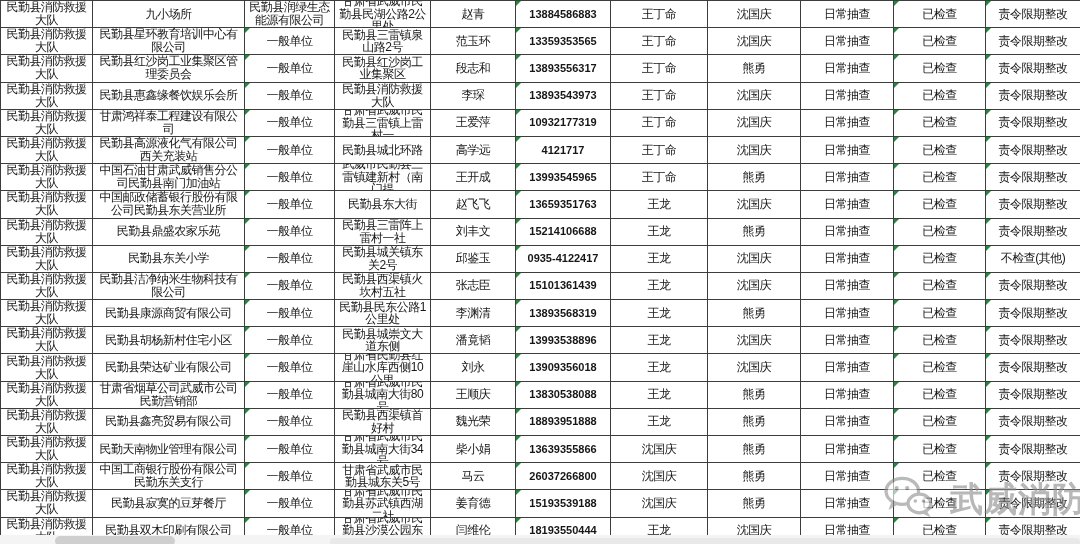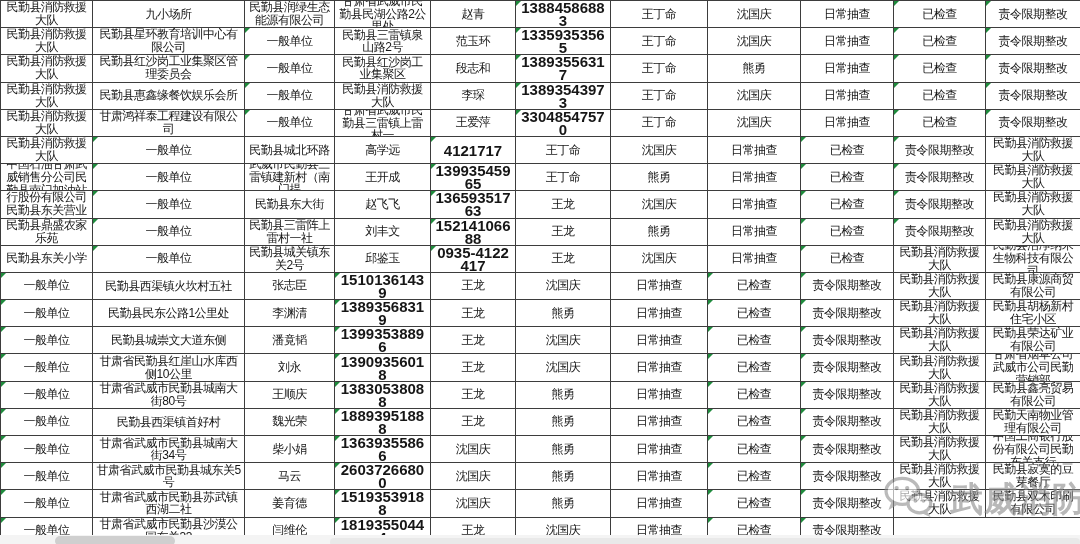--- a/index.html
+++ b/index.html
@@ -22,21 +22,21 @@
     display:flex;align-items:center;justify-content:center;
     overflow:hidden;background:#fff;
     font-size:12px;line-height:13px;color:#161616;
     text-align:center;padding:0 2px;
     letter-spacing:-0.5px;
     word-break:break-all;
   }
   .cell .txt{display:block;width:100%;}
   .c0{letter-spacing:-0.6px;}
   .c3{font-size:12px;line-height:12.5px;}
-  .c5{font-size:15px;font-weight:bold;letter-spacing:0;}
+  .c5{font-size:11px;font-weight:bold;letter-spacing:0;}
   
   .tri{
     position:absolute;left:0;top:0;width:0;height:0;
     border-top:5px solid #1f8b3d;border-right:5px solid transparent;
   }
   
   .watermark{
     position:absolute;left:882px;top:472px;height:54px;
     display:flex;align-items:center;gap:16px;
     pointer-events:none;opacity:0.62;
@@ -222,21 +222,21 @@
       <span class="txt">一般单位</span>
     </div>
     <div class="cell c3">
       <span class="txt">甘肃省武威市民勤县三雷镇上雷村一</span>
     </div>
     <div class="cell c4">
       <span class="txt">王爱萍</span>
     </div>
     <div class="cell c5">
       <i class="tri"></i>
-      <span class="txt">33048547570</span>
+      <span class="txt">10932177319</span>
     </div>
     <div class="cell c6">
       <span class="txt">王丁命</span>
     </div>
     <div class="cell c7">
       <span class="txt">沈国庆</span>
     </div>
     <div class="cell c8">
       <span class="txt">日常抽查</span>
     </div>
@@ -244,20 +244,23 @@
       <i class="tri"></i>
       <span class="txt">已检查</span>
     </div>
     <div class="cell c10">
       <i class="tri"></i>
       <span class="txt">责令限期整改</span>
     </div>
     <div class="cell c0">
       <span class="txt">民勤县消防救援大队</span>
     </div>
+    <div class="cell c1">
+      <span class="txt">民勤县高源液化气有限公司西关充装站</span>
+    </div>
     <div class="cell c2">
       <i class="tri"></i>
       <span class="txt">一般单位</span>
     </div>
     <div class="cell c3">
       <span class="txt">民勤县城北环路</span>
     </div>
     <div class="cell c4">
       <span class="txt">高学远</span>
     </div>
@@ -418,20 +421,24 @@
     </div>
     <div class="cell c7">
       <span class="txt">沈国庆</span>
     </div>
     <div class="cell c8">
       <span class="txt">日常抽查</span>
     </div>
     <div class="cell c9">
       <i class="tri"></i>
       <span class="txt">已检查</span>
+    </div>
+    <div class="cell c10">
+      <i class="tri"></i>
+      <span class="txt">不检查(其他)</span>
     </div>
     <div class="cell c0">
       <span class="txt">民勤县消防救援大队</span>
     </div>
     <div class="cell c1">
       <span class="txt">民勤县洁净纳米生物科技有限公司</span>
     </div>
     <div class="cell c2">
       <i class="tri"></i>
       <span class="txt">一般单位</span>

